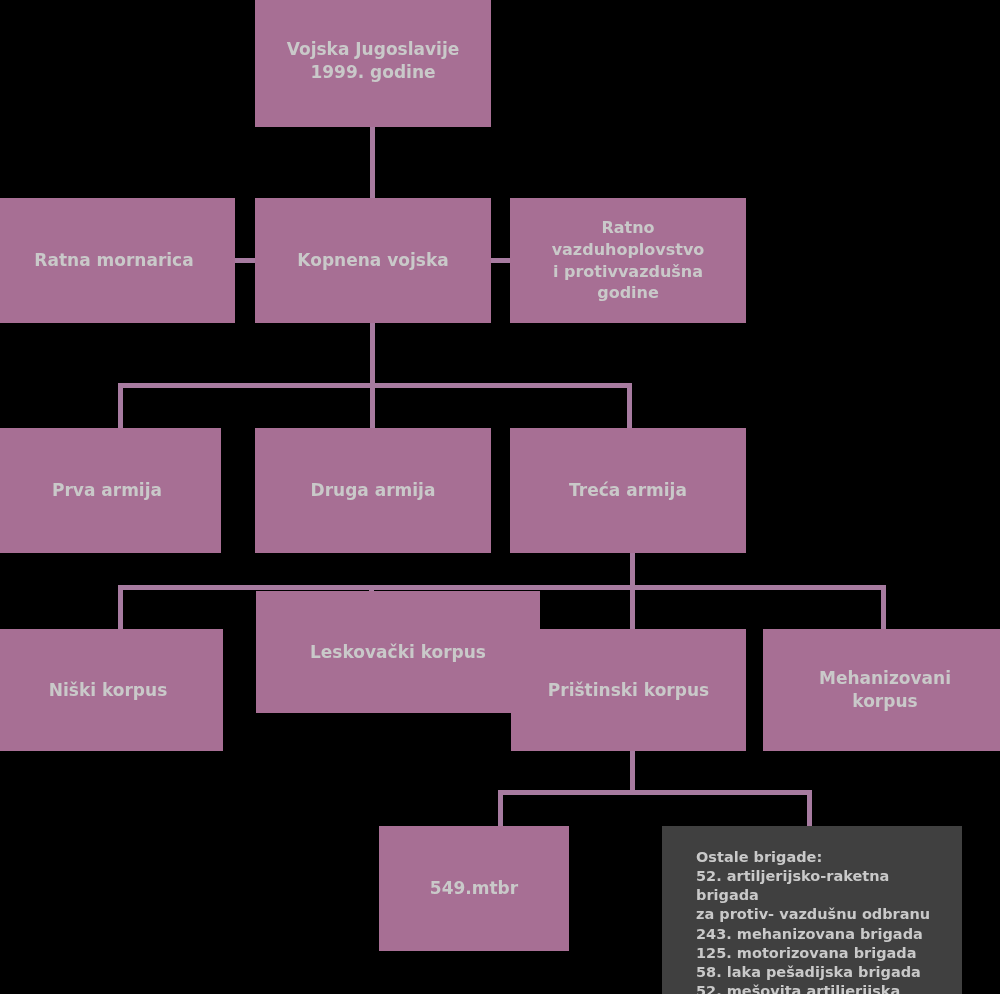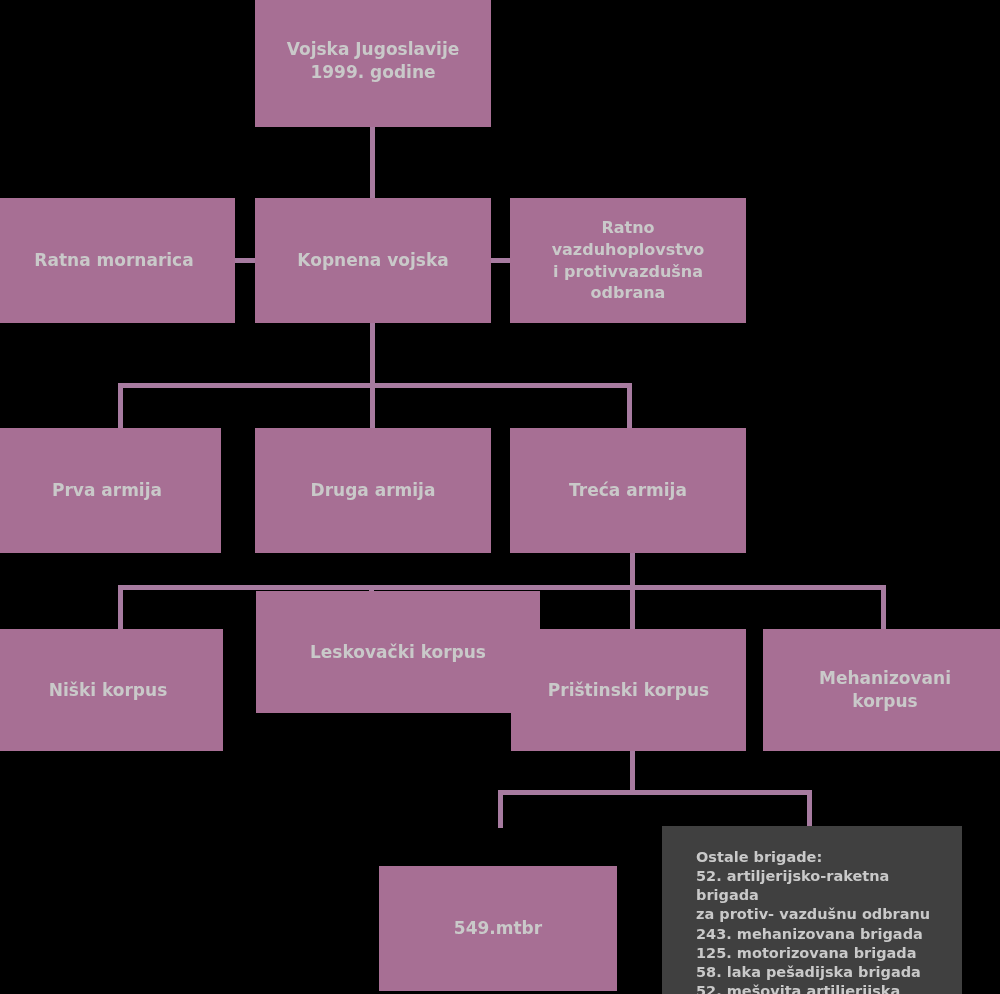--- a/index.html
+++ b/index.html
@@ -62,21 +62,21 @@
 
   <div class="conn conn-v" style="left:370px; top:127px; width:5px; height:72px;"></div>
 
   <div class="node" style="left:-7px; top:198px; width:242px; height:125px;">Ratna mornarica</div>
 
   <div class="node" style="left:255px; top:198px; width:236px; height:125px;">Kopnena vojska</div>
 
   <div class="node small" style="left:510px; top:198px; width:236px; height:125px;">Ratno
 vazduhoplovstvo
 i protivvazdušna
-odbrana</div>
+godine</div>
 
   <div class="conn conn-h" style="left:235px; top:258px; width:20px; height:5px;"></div>
   <div class="conn conn-h" style="left:491px; top:258px; width:19px; height:5px;"></div>
 
   <div class="conn conn-v" style="left:370px; top:323px; width:5px; height:62px;"></div>
   <div class="conn conn-h" style="left:118px; top:383px; width:514px; height:5px;"></div>
   <div class="conn conn-v" style="left:118px; top:383px; width:5px; height:46px;"></div>
   <div class="conn conn-v" style="left:370px; top:383px; width:5px; height:46px;"></div>
   <div class="conn conn-v" style="left:627px; top:383px; width:5px; height:46px;"></div>
 
@@ -100,21 +100,21 @@
   <div class="node" style="left:511px; top:629px; width:235px; height:122px;">Prištinski korpus</div>
 
   <div class="node" style="left:763px; top:629px; width:244px; height:122px;">Mehanizovani
 korpus</div>
 
   <div class="conn conn-v" style="left:630px; top:751px; width:5px; height:42px;"></div>
   <div class="conn conn-h" style="left:498px; top:790px; width:314px; height:5px;"></div>
   <div class="conn conn-v" style="left:498px; top:790px; width:5px; height:38px;"></div>
   <div class="conn conn-v" style="left:807px; top:790px; width:5px; height:38px;"></div>
 
-  <div class="node" style="left:379px; top:826px; width:238px; height:125px;margin-top:40px;">549.mtbr</div>
+  <div class="node" style="left:379px; top:826px; width:190px; height:125px;">549.mtbr</div>
 
   <div class="listbox" style="left:662px; top:826px; width:300px; height:168px;">Ostale brigade:
 52. artiljerijsko-raketna brigada
 za protiv- vazdušnu odbranu
 243. mehanizovana brigada
 125. motorizovana brigada
 58. laka pešadijska brigada
 52. mešovita artiljerijska brigada</div>
 
 </div>

